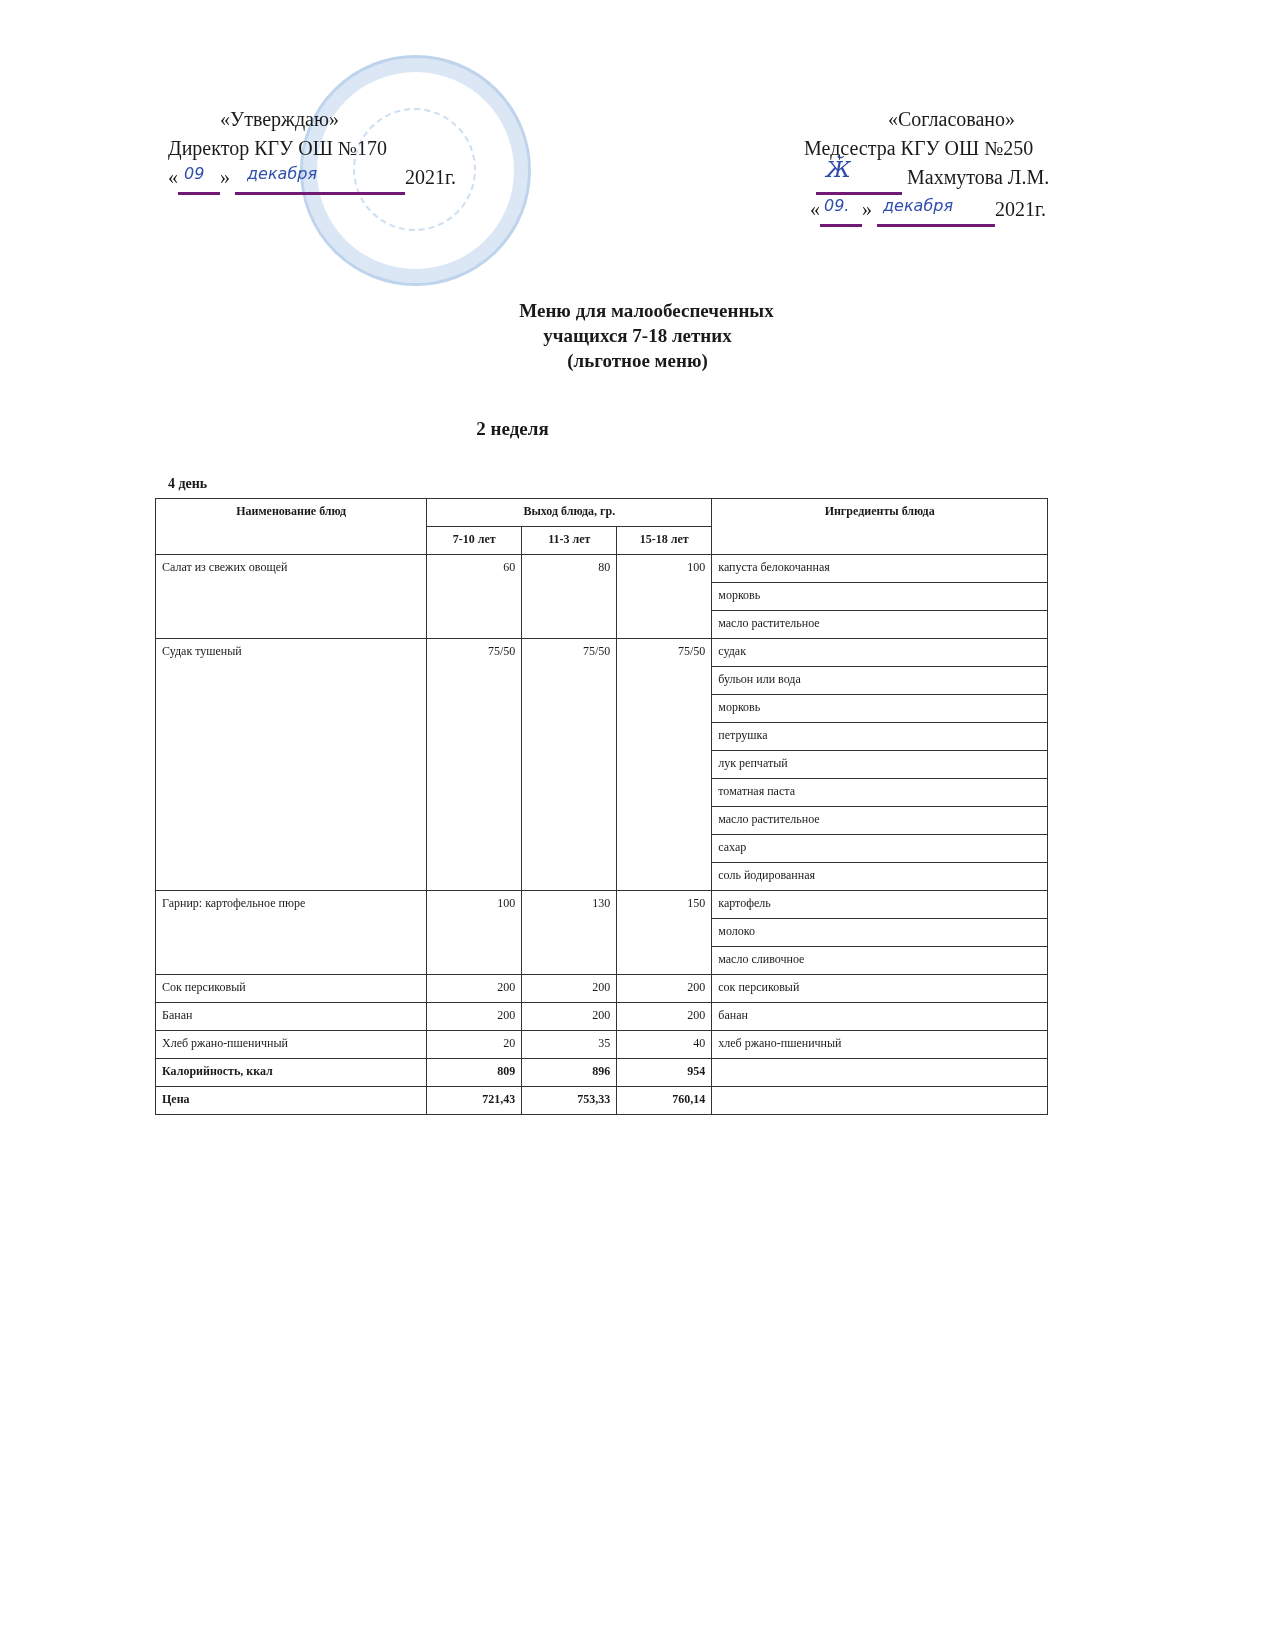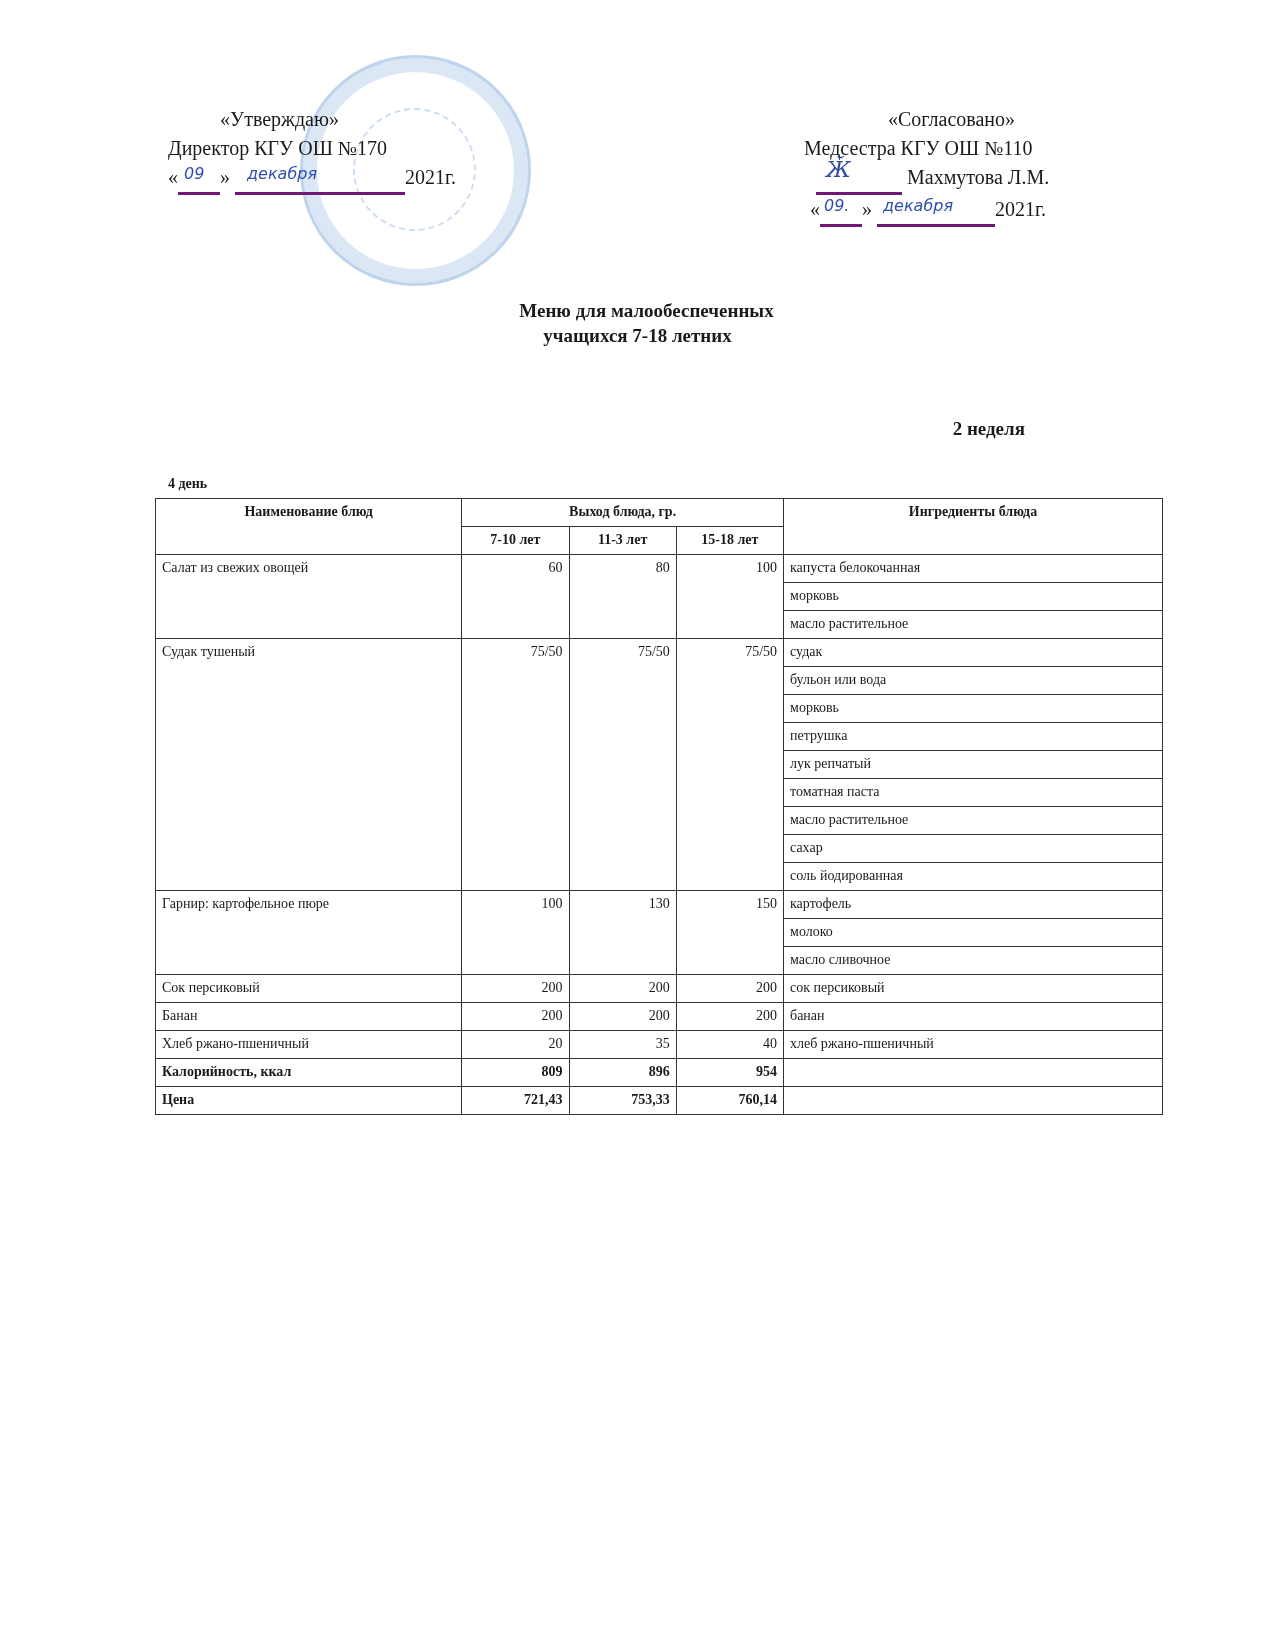--- a/index.html
+++ b/index.html
@@ -30,26 +30,26 @@
     font-family: "DejaVu Sans", sans-serif; font-style: italic; color: #2f4fae;
     font-size: 16px; position: absolute;
   }
   .sig { font-family: "DejaVu Serif", serif; font-style: italic; color: #2e4aa8; font-size: 22px; position: absolute; }
 
   .title-block {
     position: absolute; left: 0; width: 1275px; top: 298px; text-align: center;
     font-weight: bold; font-size: 19px; line-height: 25px;
   }
   .title-block .t1 { padding-left: 18px; }
-  .week { position: absolute; top: 418px; left: 0; width: 1025px; text-align: right; font-weight: bold; font-size: 19px; }
+  .week { position: absolute; top: 418px; left: 0; width: 1025px; text-align: center; font-weight: bold; font-size: 19px; }
   .day { position: absolute; top: 476px; left: 168px; font-weight: bold; font-size: 14px; }
 
   table.menu {
-    position: absolute; left: 155px; top: 498px; width: 1008px;
-    border-collapse: collapse; font-size: 14px;
+    position: absolute; left: 155px; top: 498px; width: 893px;
+    border-collapse: collapse; font-size: 12px;
   }
   table.menu td, table.menu th {
     border: 1px solid #333; padding: 0 6px; height: 27px; vertical-align: top; line-height: 25px;
   }
   table.menu th { font-weight: bold; text-align: center; }
   .c-name { width: 257px; }
   .c-a { width: 90px; }
   .c-b { width: 90px; }
   .c-c { width: 90px; }
   .c-ing { width: 318px; }
@@ -66,35 +66,36 @@
   <div class="line center-title">«Утверждаю»</div>
   <div class="line">Директор КГУ ОШ №170</div>
   <div class="line">
     <span>«</span><span class="blank" style="width:42px; position:relative;"><span class="handwrite" style="left:6px; top:-4px;">09</span>&nbsp;</span><span>»</span>
     <span class="blank" style="width:170px; position:relative;"><span class="handwrite" style="left:12px; top:-4px;">декабря</span>&nbsp;</span><span>2021г.</span>
   </div>
 </div>
 
 <div class="approve right">
   <div class="line center-title">«Согласовано»</div>
-  <div class="line" style="margin-left:-30px;">Медсестра КГУ ОШ №110</div>
+  <div class="line" style="margin-left:-30px;">Медсестра КГУ ОШ №250</div>
   <div class="line" style="margin-left:-18px;">
     <span class="blank" style="width:86px;">&nbsp;</span>
     <span class="sig" style="left:10px; top:-8px;">Ӂ</span>
     <span>Махмутова Л.М.</span>
   </div>
   <div class="line" style="margin-left:-24px;">
     <span>«</span><span class="blank" style="width:42px; position:relative;"><span class="handwrite" style="left:4px; top:-4px;">09.</span>&nbsp;</span><span>»</span>
     <span class="blank" style="width:118px; position:relative;"><span class="handwrite" style="left:6px; top:-4px;">декабря</span>&nbsp;</span><span>2021г.</span>
   </div>
 </div>
 
 <div class="title-block">
   <div class="t1">Меню для малообеспеченных</div>
   <div>учащихся 7-18 летних</div>
+  <div>(льготное меню)</div>
 </div>
 <div class="week">2 неделя</div>
 <div class="day">4 день</div>
 
 <table class="menu">
   <colgroup>
     <col class="c-name">
       <col class="c-a">
       <col class="c-b">
       <col class="c-c">

